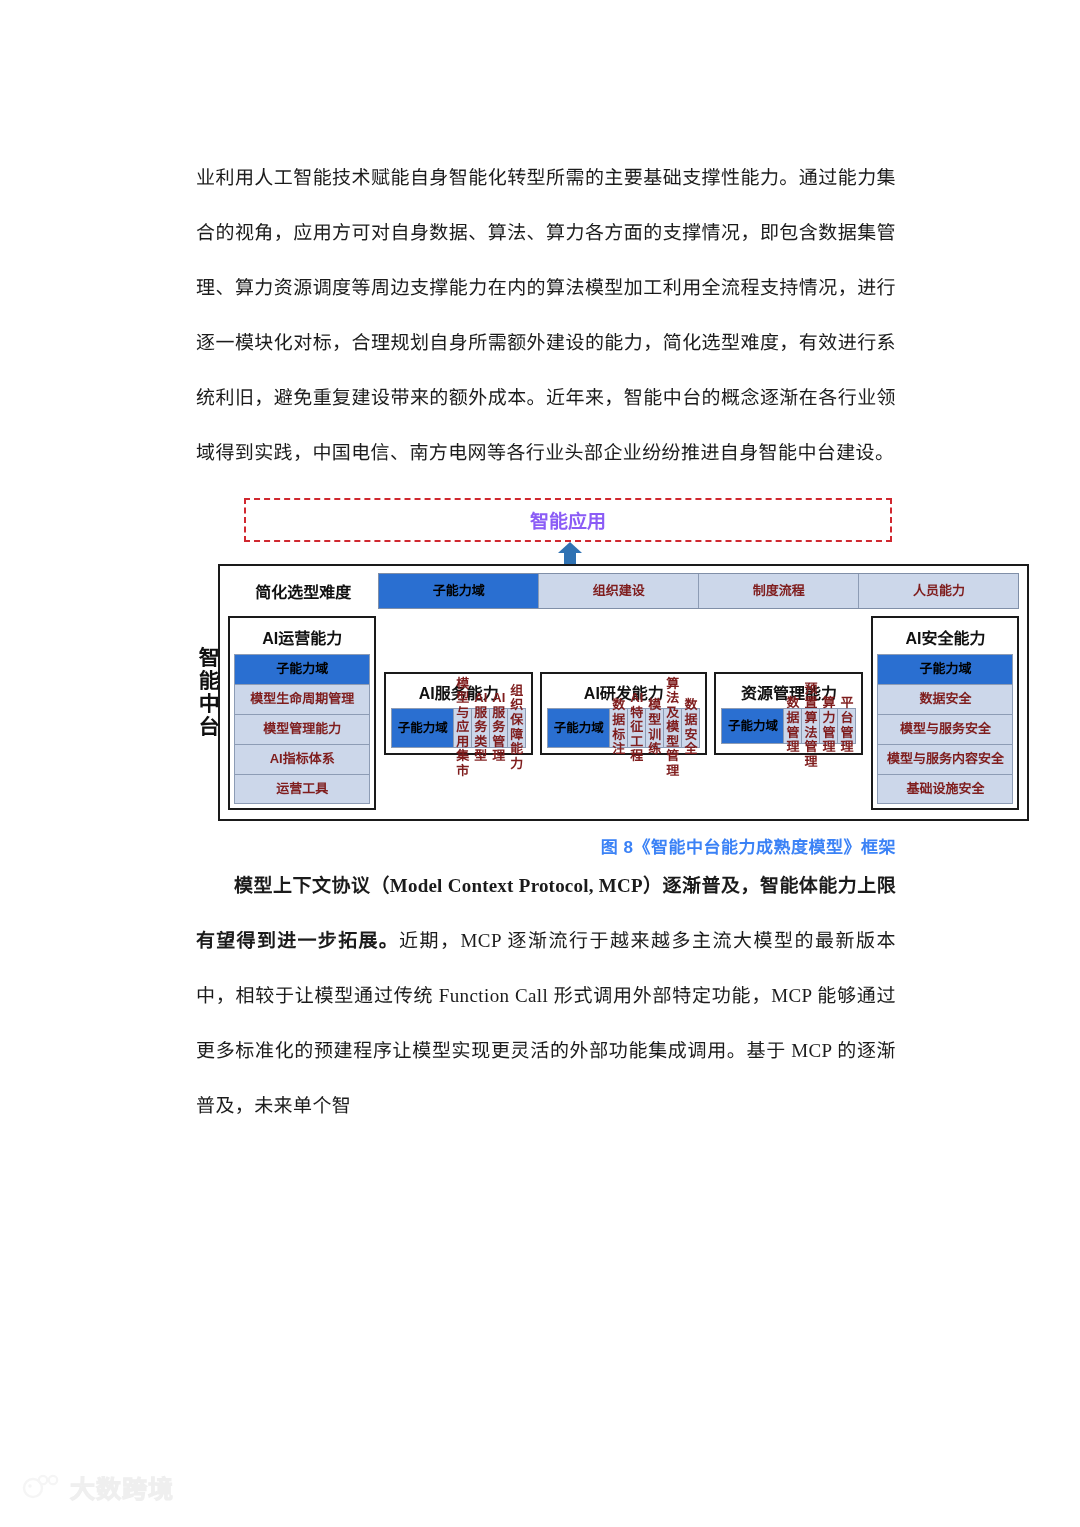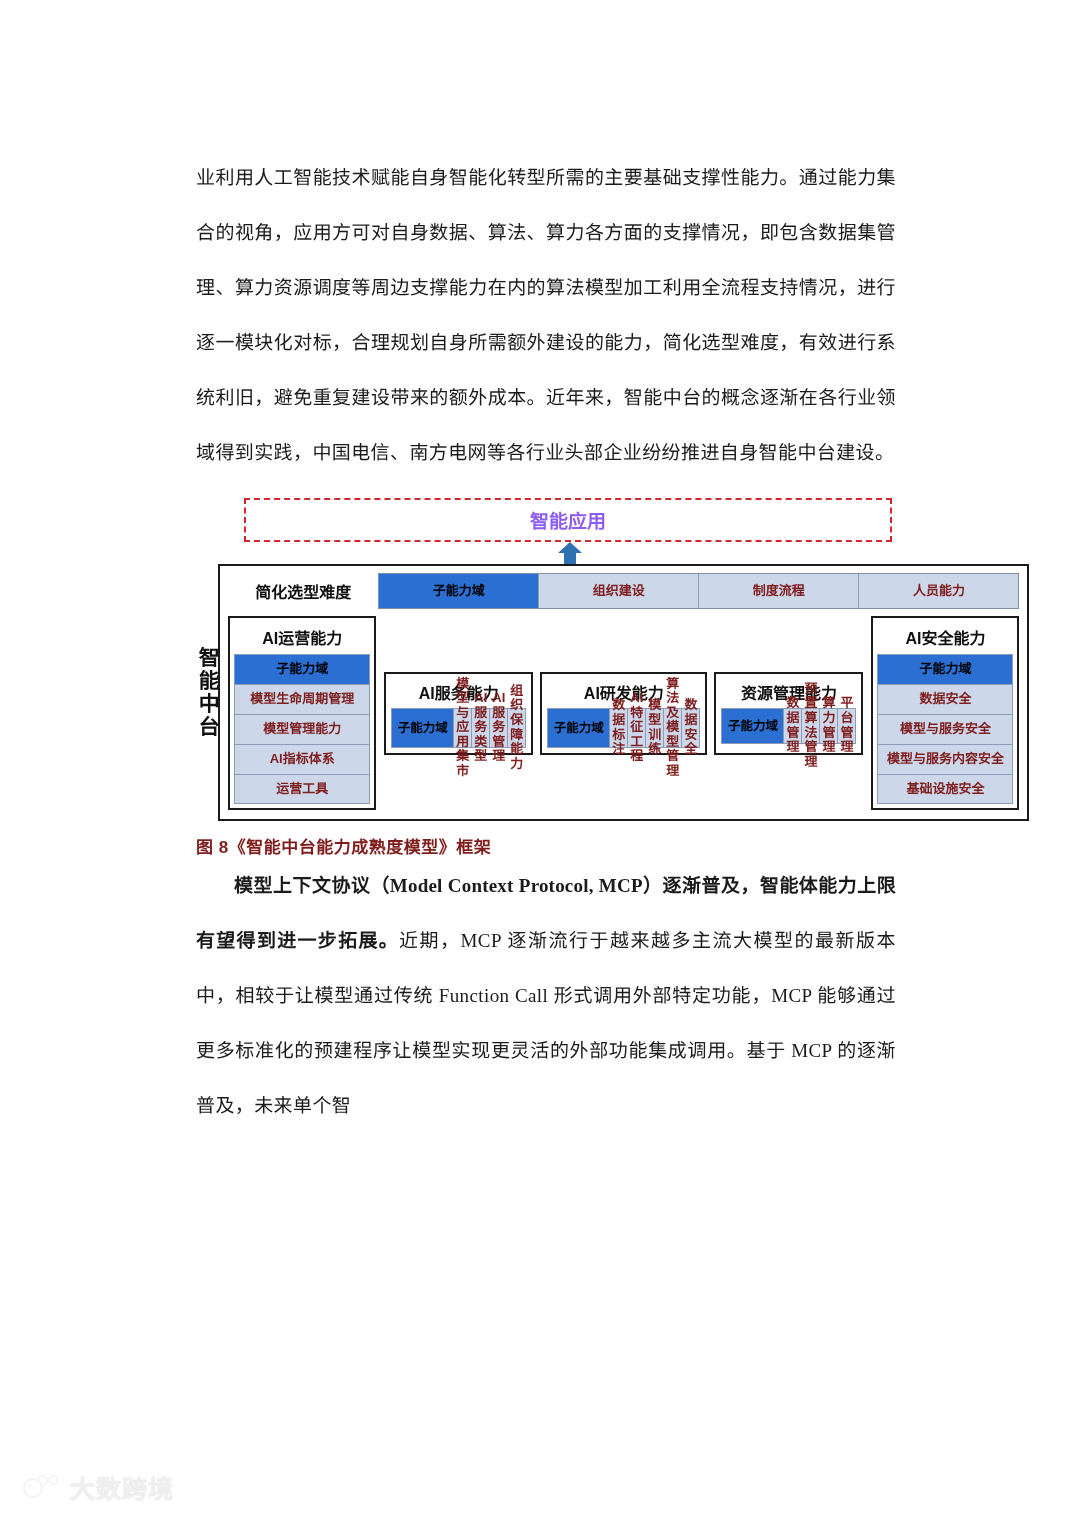--- a/index.html
+++ b/index.html
@@ -58,25 +58,25 @@
     display: inline-block;
     width: 58px;
   }
 
   
   .figure-wrap {
     margin: 18px 0 0 0;
     position: relative;
   }
   .fig-caption {
-    text-align: left;
+    text-align: right;
     font-family: "Liberation Sans", "DejaVu Sans", sans-serif;
     font-size: 17px;
     font-weight: bold;
-    color: #7f1d1d;
+    color: #3b82f6;
     margin-top: 12px;
     letter-spacing: 0.5px;
   }
 
   
   .smart-app {
     margin-left: 48px;
     margin-right: 4px;
     border: 2.5px dashed #d0282f;
     height: 44px;

